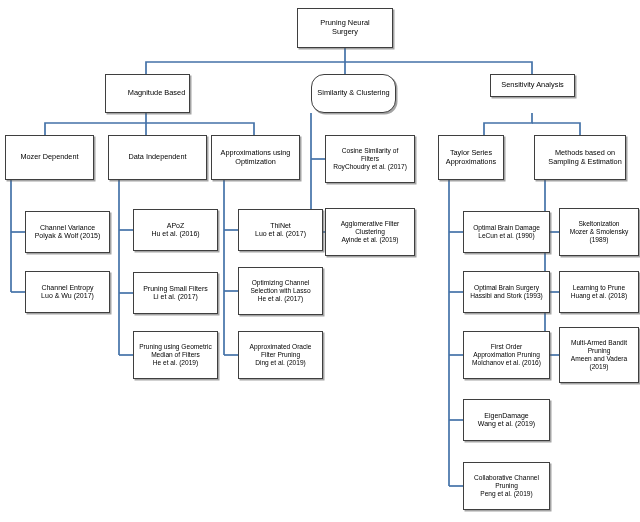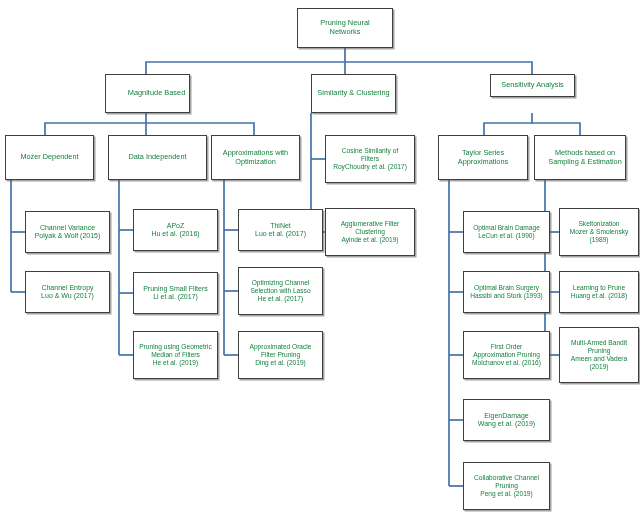--- a/index.html
+++ b/index.html
@@ -28,21 +28,21 @@
     position: absolute;
     box-sizing: border-box;
     background: #ffffff;
     border: 1px solid #3f3f3f;
     box-shadow: 1.5px 1.5px 0 rgba(90,90,90,0.55);
     display: flex;
     flex-direction: column;
     align-items: center;
     justify-content: center;
     text-align: center;
-    color: #15803d;
+    color: #000000;
     padding: 1px 2px;
     z-index: 2;
   }
   .node .ln {
     display: block;
     width: 100%;
     line-height: 1.18;
     white-space: nowrap;
   }
   .t-title { font-size: 7.2px; }
@@ -99,49 +99,49 @@
 
       <path d="M 545 180 L 545 355"></path>
       <path d="M 545 232 L 559 232"></path>
       <path d="M 545 292 L 559 292"></path>
       <path d="M 545 355 L 559 355"></path>
     </g>
   </svg>
 
   <div class="node sz-root" style="left:297px; top:8px; width:96px; height:40px;">
     <span class="ln">Pruning Neural</span>
-    <span class="ln">Networks</span>
+    <span class="ln">Surgery</span>
   </div>
 
   <div class="node sz-l2" style="left:105px; top:74px; width:85px; height:39px;padding-left:20px;">
     <span class="ln">Magnitude Based</span>
   </div>
 
-  <div class="node sz-l2" style="left:311px; top:74px; width:85px; height:39px;">
+  <div class="node sz-l2" style="left:311px; top:74px; width:85px; height:39px;border-radius:13px;">
     <span class="ln">Similarity &amp; Clustering</span>
   </div>
 
   <div class="node sz-l2" style="left:490px; top:74px; width:85px; height:23px;">
     <span class="ln">Sensitivity Analysis</span>
   </div>
 
   <div class="node sz-l3" style="left:5px; top:135px; width:89px; height:45px;">
     <span class="ln">Mozer Dependent</span>
   </div>
 
   <div class="node sz-l3" style="left:108px; top:135px; width:99px; height:45px;">
     <span class="ln">Data Independent</span>
   </div>
 
   <div class="node sz-l3" style="left:211px; top:135px; width:89px; height:45px;">
-    <span class="ln">Approximations with</span>
+    <span class="ln">Approximations using</span>
     <span class="ln">Optimization</span>
   </div>
 
-  <div class="node sz-l3" style="left:438px; top:135px; width:90px; height:45px;">
+  <div class="node sz-l3" style="left:438px; top:135px; width:66px; height:45px;">
     <span class="ln">Taylor Series</span>
     <span class="ln">Approximations</span>
   </div>
 
   <div class="node sz-l3" style="left:534px; top:135px; width:92px; height:45px;padding-left:12px;">
     <span class="ln">Methods based on</span>
     <span class="ln">Sampling &amp; Estimation</span>
   </div>
 
   <div class="node sz-leaf" style="left:25px; top:211px; width:85px; height:42px;">

